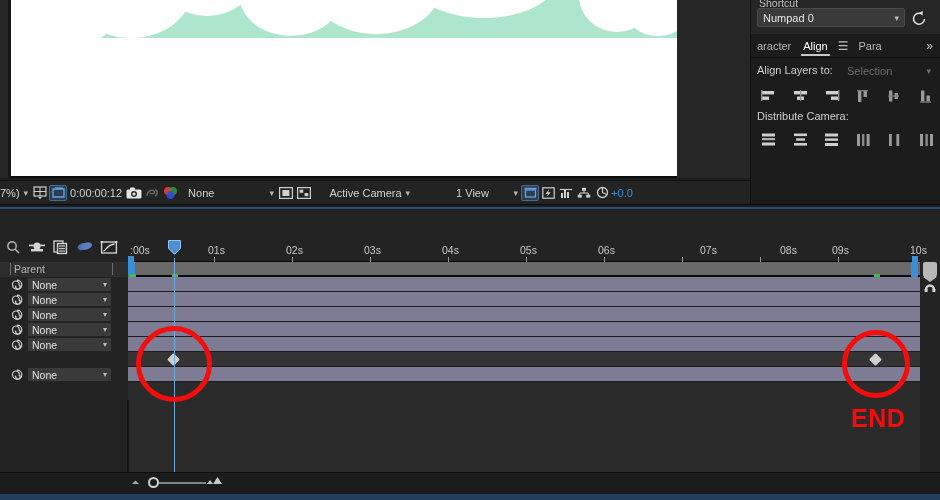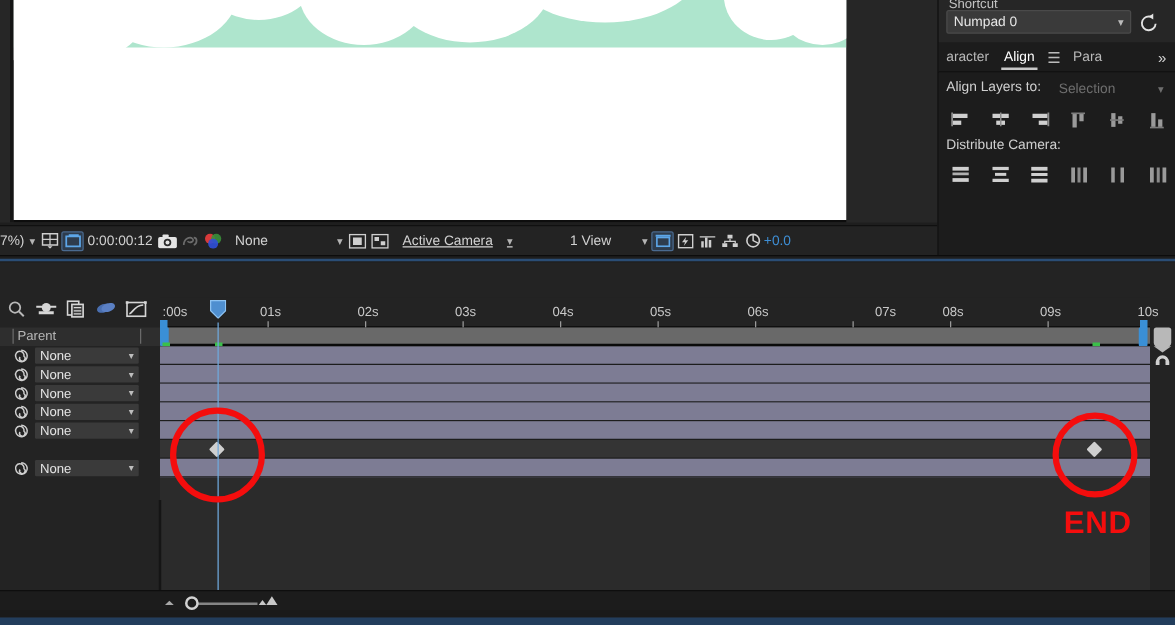--- a/index.html
+++ b/index.html
@@ -389,21 +389,21 @@
           </svg>
       </div>
       <div class="ct-ico">
         <svg width="14" height="12" viewBox="0 0 14 12">
             <rect x="0.6" y="0.6" width="12.8" height="10.8" fill="none" stroke="#cfcfcf" stroke-width="1.2"></rect>
             <rect x="2.6" y="2.6" width="3.6" height="3.2" fill="#cfcfcf"></rect>
             <rect x="7.6" y="6" width="3.6" height="3.2" fill="#cfcfcf"></rect>
           </svg>
       </div>
       <div class="ct-sep"></div>
-      <div class="ct-item" style="width:94px; justify-content:space-between;text-decoration:underline;">
+      <div class="ct-item" style="width:94px; justify-content:flex-end;">
         <span class="ct-text">Active Camera</span>
         <span class="ct-chev">▾</span>
       </div>
       <div class="ct-item" style="width:68px; justify-content:space-between;margin-left:40px;">
         <span class="ct-text">1 View</span>
         <span class="ct-chev">▾</span>
       </div>
       <div class="ct-ico active">
         <svg width="13" height="12" viewBox="0 0 13 12">
             <rect x="1.5" y="3" width="10" height="7" fill="none" stroke="#5da6e8" stroke-width="1.3"></rect>
@@ -634,21 +634,21 @@
       <div class="tick-label" style="left: 236px;">03s</div>
       <div class="tick-mark" style="left: 242px;"></div>
       <div class="tick-label" style="left: 314px;">04s</div>
       <div class="tick-mark" style="left: 320px;"></div>
       <div class="tick-label" style="left: 392px;">05s</div>
       <div class="tick-mark" style="left: 398px;"></div>
       <div class="tick-label" style="left: 470px;">06s</div>
       <div class="tick-mark" style="left: 476px;"></div>
       <div class="tick-label" style="left: 548px; padding-left: 24px;">07s</div>
       <div class="tick-mark" style="left: 554px;"></div>
-      <div class="tick-label" style="left: 626px;">08s</div>
+      <div class="tick-label" style="left: 652px;">08s</div>
       <div class="tick-mark" style="left: 632px;"></div>
       <div class="tick-label" style="left: 704px;">09s</div>
       <div class="tick-mark" style="left: 710px;"></div>
       <div class="tick-label" style="left: 782px;">10s</div>
       <div class="tick-mark" style="left: 788px;"></div>
     </div>
 
   <div class="workarea-bar">
     <div class="wa-handle" style="left:0px;"></div>
     <div class="wa-handle" style="left:783px;"></div>

